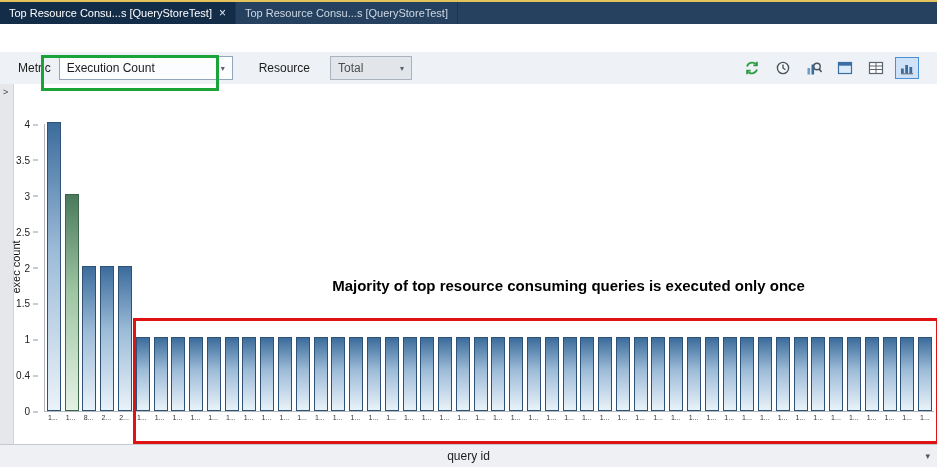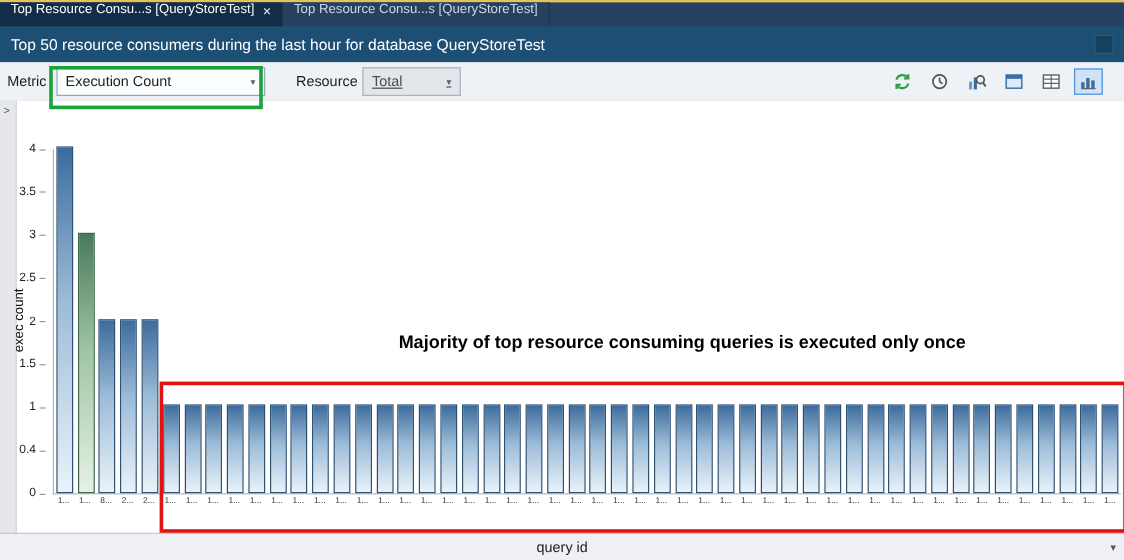--- a/index.html
+++ b/index.html
@@ -1,36 +1,36 @@
 <!DOCTYPE html>
 <html><head>
 <meta charset="utf-8">
 <style>
   html,body{margin:0;padding:0;}
   body{width:937px;height:467px;font-family:"Liberation Sans",sans-serif;background:#fff;overflow:hidden;}
   .app{position:relative;width:937px;height:467px;overflow:hidden;background:#fff;}
 
   
   .tabbar{position:absolute;top:0;left:0;right:0;height:22px;background:#26415f;border-top:2px solid #e3c35c;display:flex;}
-  .tab{display:flex;padding:0 9px;font-size:11px;color:#cdd8e4;background:#26415f;border-right:1px solid #1b3550;cursor:default;white-space:nowrap;}
+  .tab{display:flex;align-items:center;padding:0 9px;font-size:11px;color:#cdd8e4;background:#26415f;border-right:1px solid #1b3550;cursor:default;white-space:nowrap;}
   .tab.active{background:#132c47;color:#fff;}
   .tab-close{margin-left:7px;font-size:12px;color:#e6ecf2;}
 
   
   .header{position:absolute;top:22px;left:0;right:0;height:30px;background:#1d4e74;color:#fff;display:flex;align-items:center;padding:0 9px;font-size:13px;}
   .header-btn{margin-left:auto;width:14px;height:14px;background:#16405f;border:1px solid #2f5b7e;}
 
   
   .toolbar{position:absolute;top:52px;left:0;right:0;height:32px;background:#eef1f5;border-bottom:1px solid #c5cad2;display:flex;align-items:center;padding:0 6px;}
-  .tb-label{font-size:12px;color:#1c1c1c;}
+  .tb-label{font-size:12px;color:#1c1c1c;margin-left:12px;}
   .dropdown{height:22px;border:1px solid #93a5bb;background:#fcfdfe;display:flex;align-items:center;justify-content:space-between;padding:0 7px;font-size:12px;color:#1c1c1c;cursor:default;}
   .dropdown .chev{font-size:8px;color:#55626f;margin-left:8px;}
   .dropdown.metric{width:158px;margin-left:8px;}
   .stat-label{margin-left:26px;}
-  .dropdown.disabled{width:66px;margin-left:4px;background:#e2e5e9;color:#4c4c4c;border-color:#a9b2bd;text-decoration:underline;}
+  .dropdown.disabled{width:66px;margin-left:20px;background:#e2e5e9;color:#4c4c4c;border-color:#a9b2bd;}
   .tb-icons{margin-left:auto;display:flex;align-items:center;gap:7px;margin-right:12px;}
   .tb-btn{width:24px;height:22px;display:flex;align-items:center;justify-content:center;border:1px solid transparent;background:transparent;padding:0;}
   .tb-btn.active{background:#cfe2f7;border-color:#4a90d9;}
 
   
   .green-box{position:absolute;left:41px;top:55px;width:172px;height:30px;border:3px solid #1aa339;pointer-events:none;z-index:6;}
 
   
   .chart-region{position:absolute;top:84px;left:0;right:0;height:361px;background:#fff;}
   .left-strip{position:absolute;left:0;top:0;width:13px;height:100%;background:#e5e7eb;border-right:1px solid #d2d5db;}
@@ -61,24 +61,20 @@
   <div class="tabbar">
     <div class="tab active">
       <span class="tab-label">Top Resource Consu...s [QueryStoreTest]</span>
       <span class="tab-close">×</span>
     </div>
     <div class="tab">
       <span class="tab-label">Top Resource Consu...s [QueryStoreTest]</span>
     </div>
   </div>
 
-  <div class="header">
-    <span>Top 50 resource consumers during the last hour for database QueryStoreTest</span>
-    <span class="header-btn"></span>
-  </div>
 
   <div class="toolbar">
     <span class="tb-label">Metric</span>
     <div class="dropdown metric">
       <span>Execution Count</span>
       <span class="chev">▾</span>
     </div>
     <span class="tb-label stat-label">Resource</span>
     <div class="dropdown disabled">
       <span>Total</span>

